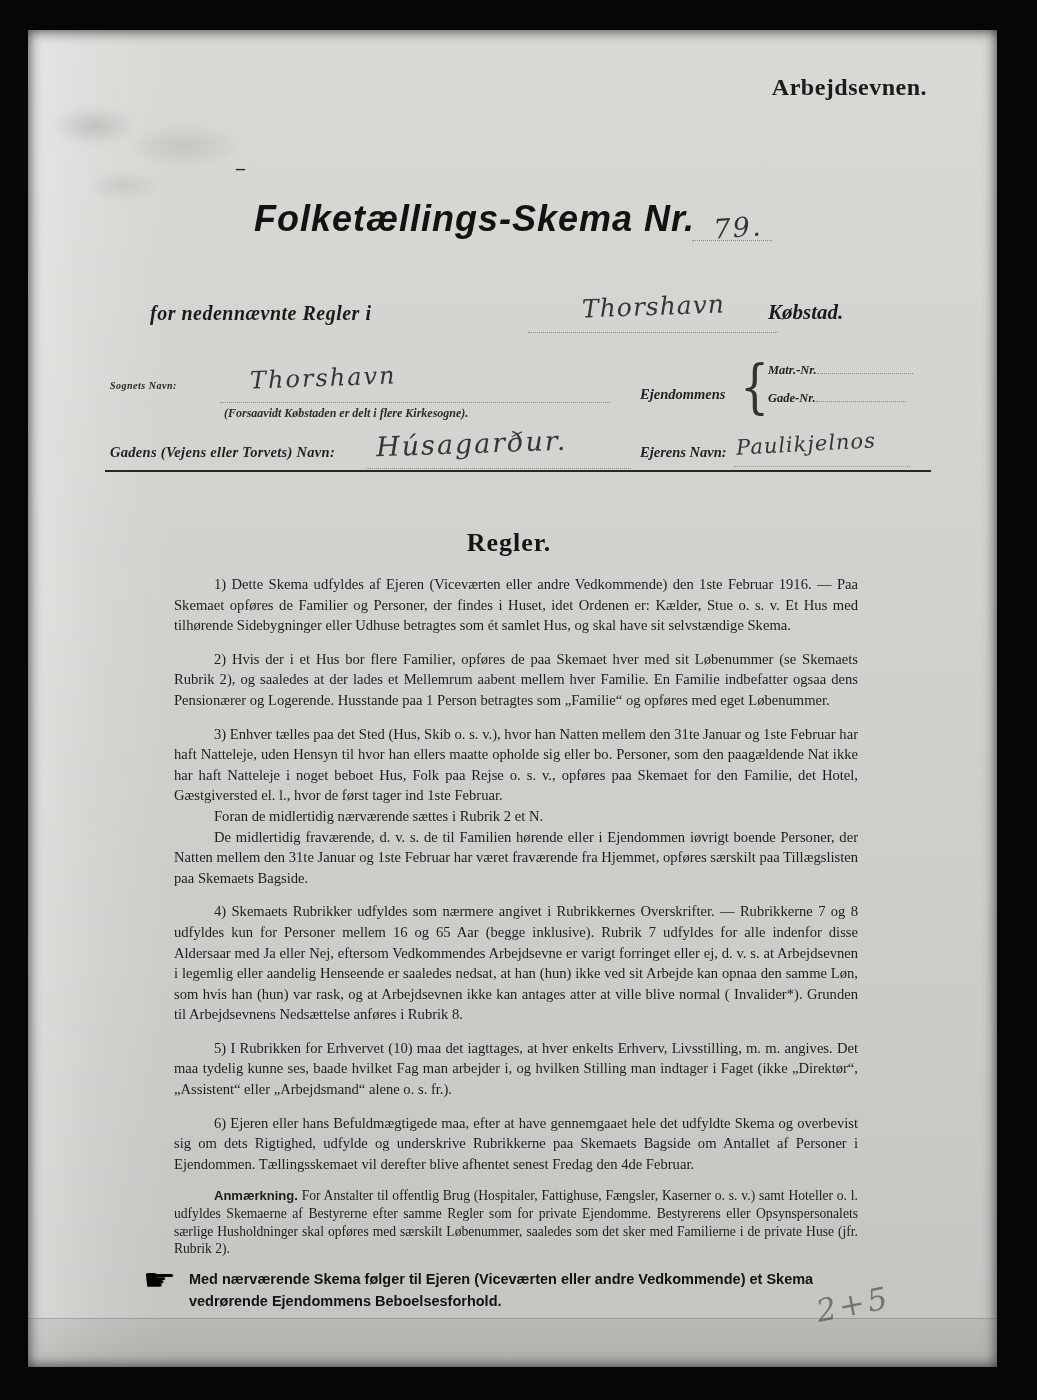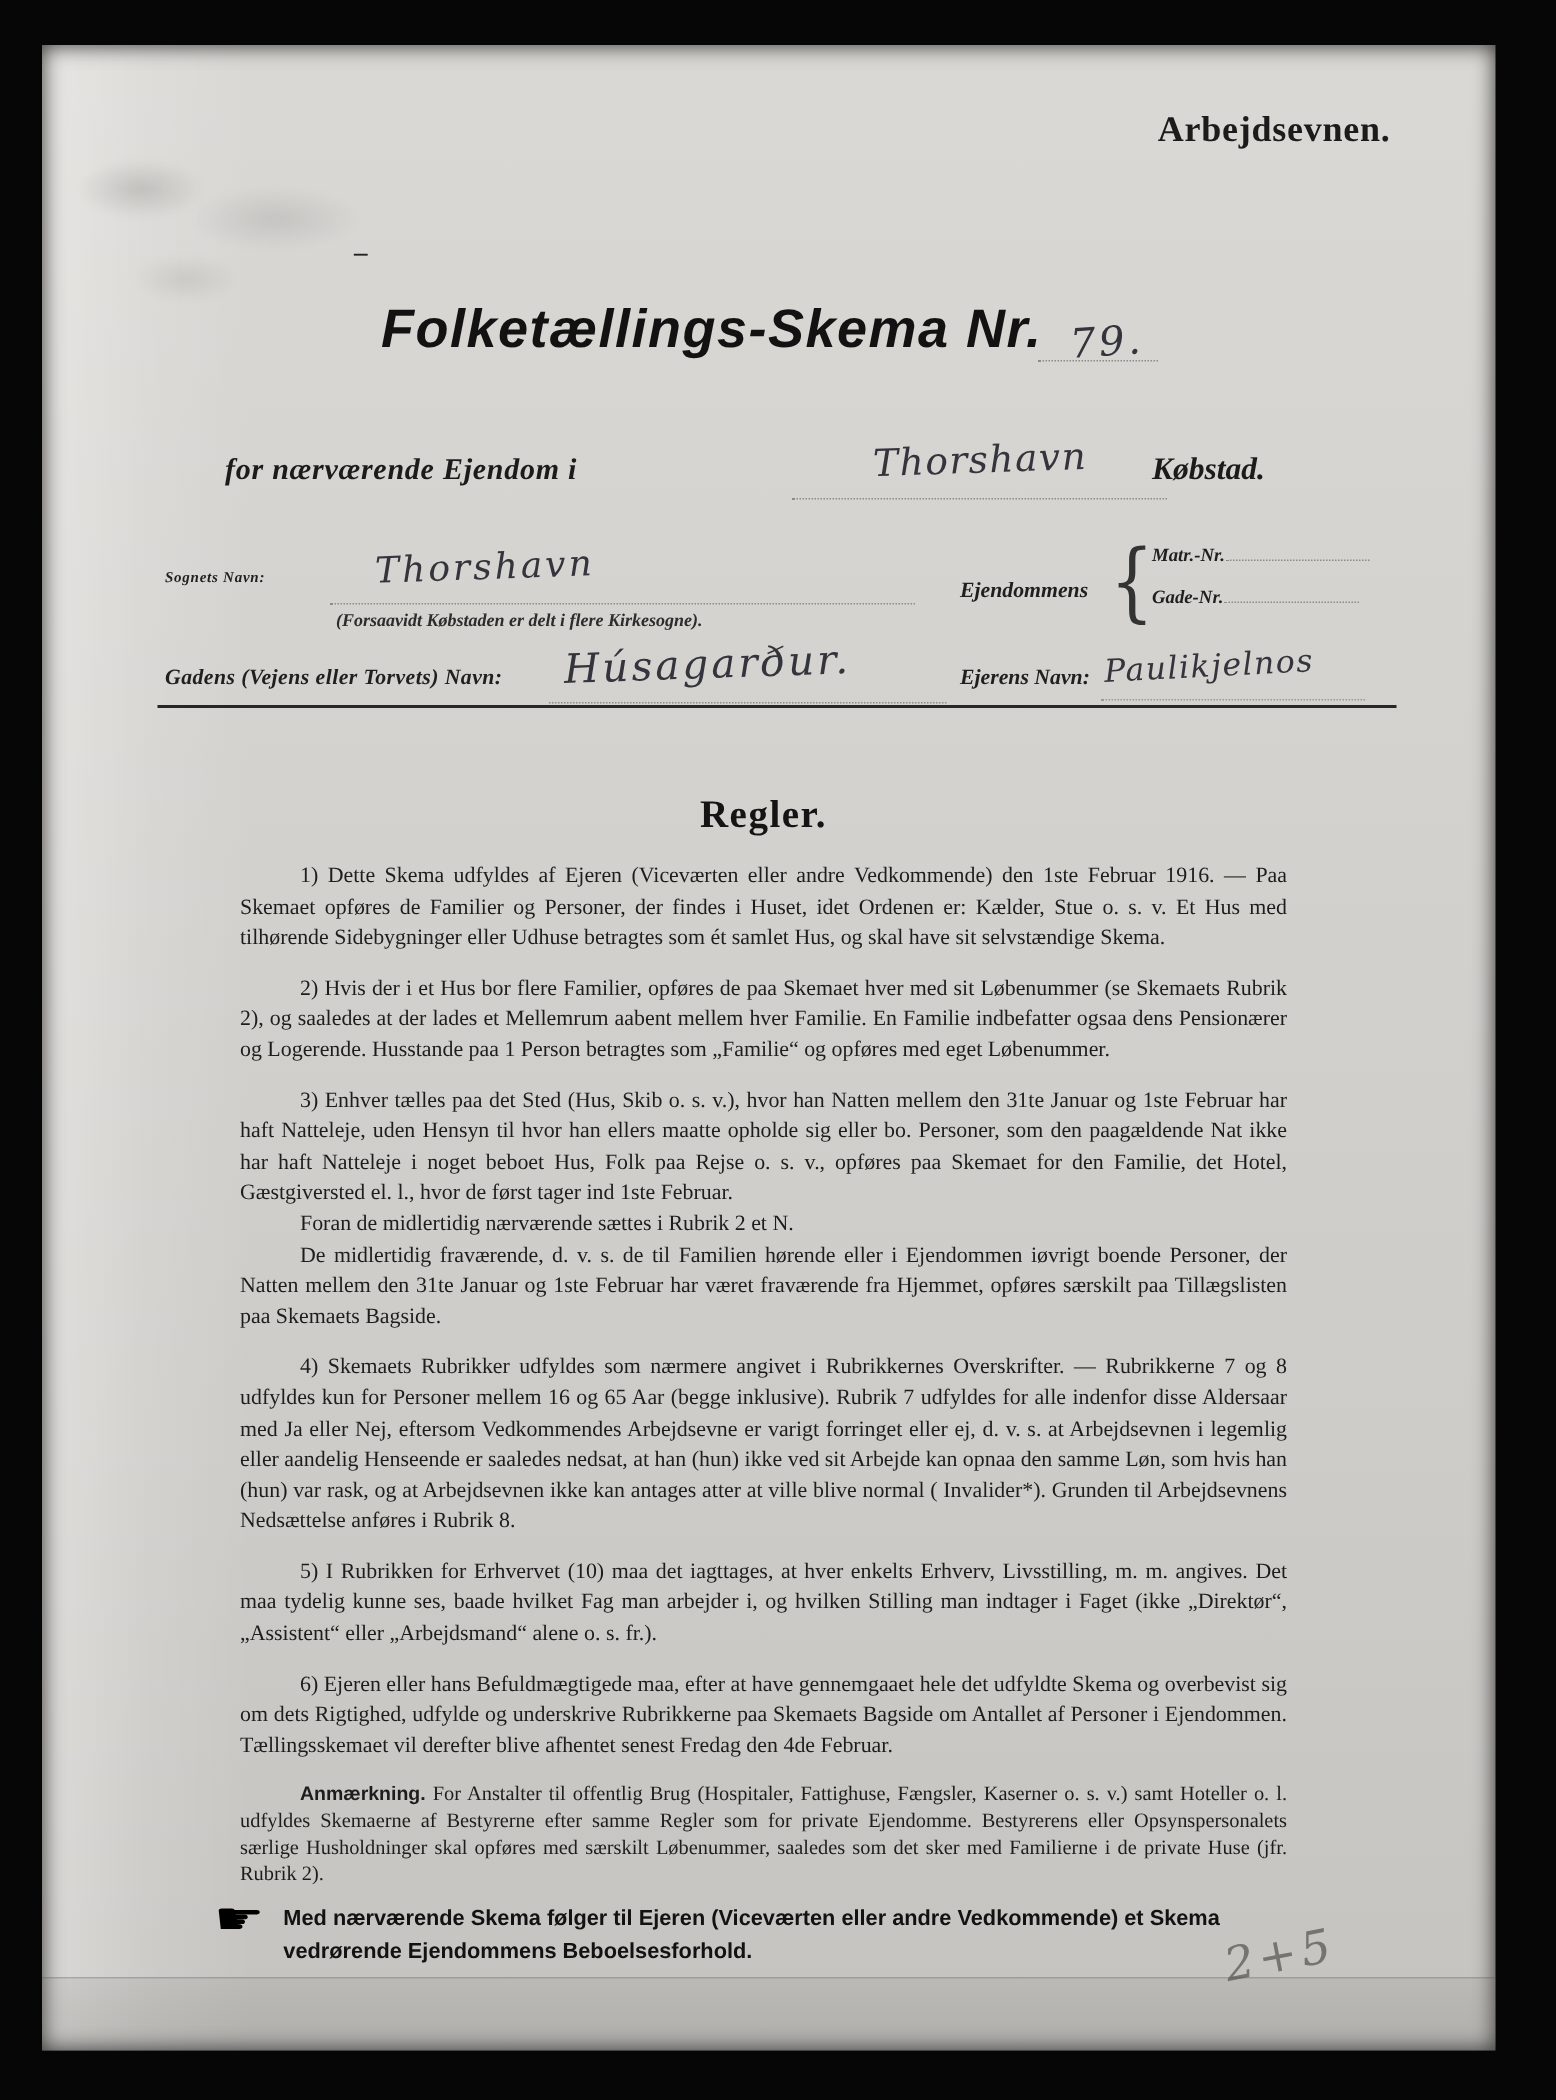--- a/index.html
+++ b/index.html
@@ -80,21 +80,21 @@
   .ejer-label{position:absolute;left:612px;top:16px;font-size:14.5px;}
   .ejer-line{position:absolute;left:706px;top:2px;width:176px;height:36px;border-bottom:1px dotted #9a9892;}
   .ejer-hand{position:absolute;left:2px;top:2px;font-size:21px;letter-spacing:1px;transform:rotate(-3deg);white-space:nowrap;}
   .rule-hr{position:absolute;left:77px;top:440px;width:826px;height:2px;background:#262626;}
   .rules{position:absolute;left:132px;top:498px;width:698px;}
   .rules h2{
     text-align:center;font-size:26px;margin:0 0 16px 0;letter-spacing:1px;color:#141414;
     font-family:"Liberation Serif",serif;
   }
   .rules p{
-    margin:0 0 13px 0;font-size:14.6px;line-height:20.6px;text-align:justify;
+    margin:0 0 13px 14px;font-size:14.6px;line-height:20.6px;text-align:justify;
     text-indent:40px;color:#1d1d1d;
   }
   .rules p.tight{margin-bottom:0;}
   .rules p.anm{font-size:13.6px;line-height:17.6px;margin-top:4px;}
   .anm-label{font-family:"Liberation Sans",sans-serif;font-weight:bold;font-size:13px;}
   .footer-note{
     position:absolute;left:118px;top:1238px;width:716px;display:flex;gap:16px;align-items:flex-start;
     font-family:"Liberation Sans",sans-serif;font-weight:bold;font-size:14.5px;line-height:22px;
     color:#121212;
   }
@@ -115,21 +115,21 @@
 
   <div class="hdr-right">Arbejdsevnen.</div>
 
   <div class="stray-dash">–</div>
 
   <div class="title-row">
     <span class="title-printed">Folketællings-Skema Nr.</span><span class="hand title-num">79.</span><span class="title-num-line"></span>
   </div>
 
   <div class="sub-row">
-    <span class="sub-prefix">for nærværende Ejendom i</span>
+    <span class="sub-prefix">for nedennævnte Regler i</span>
     <span class="sub-handline"><span class="hand sub-hand">Thorshavn</span></span>
     <span class="sub-suffix">Købstad.</span>
   </div>
 
   <div class="row-sogn">
     <span class="lbl sogn-label">Sognets Navn:</span>
     <span class="sogn-line">
       <span class="hand sogn-hand">Thorshavn</span>
     </span>
     <span class="lbl sogn-note">(Forsaavidt Købstaden er delt i flere Kirkesogne).</span>

